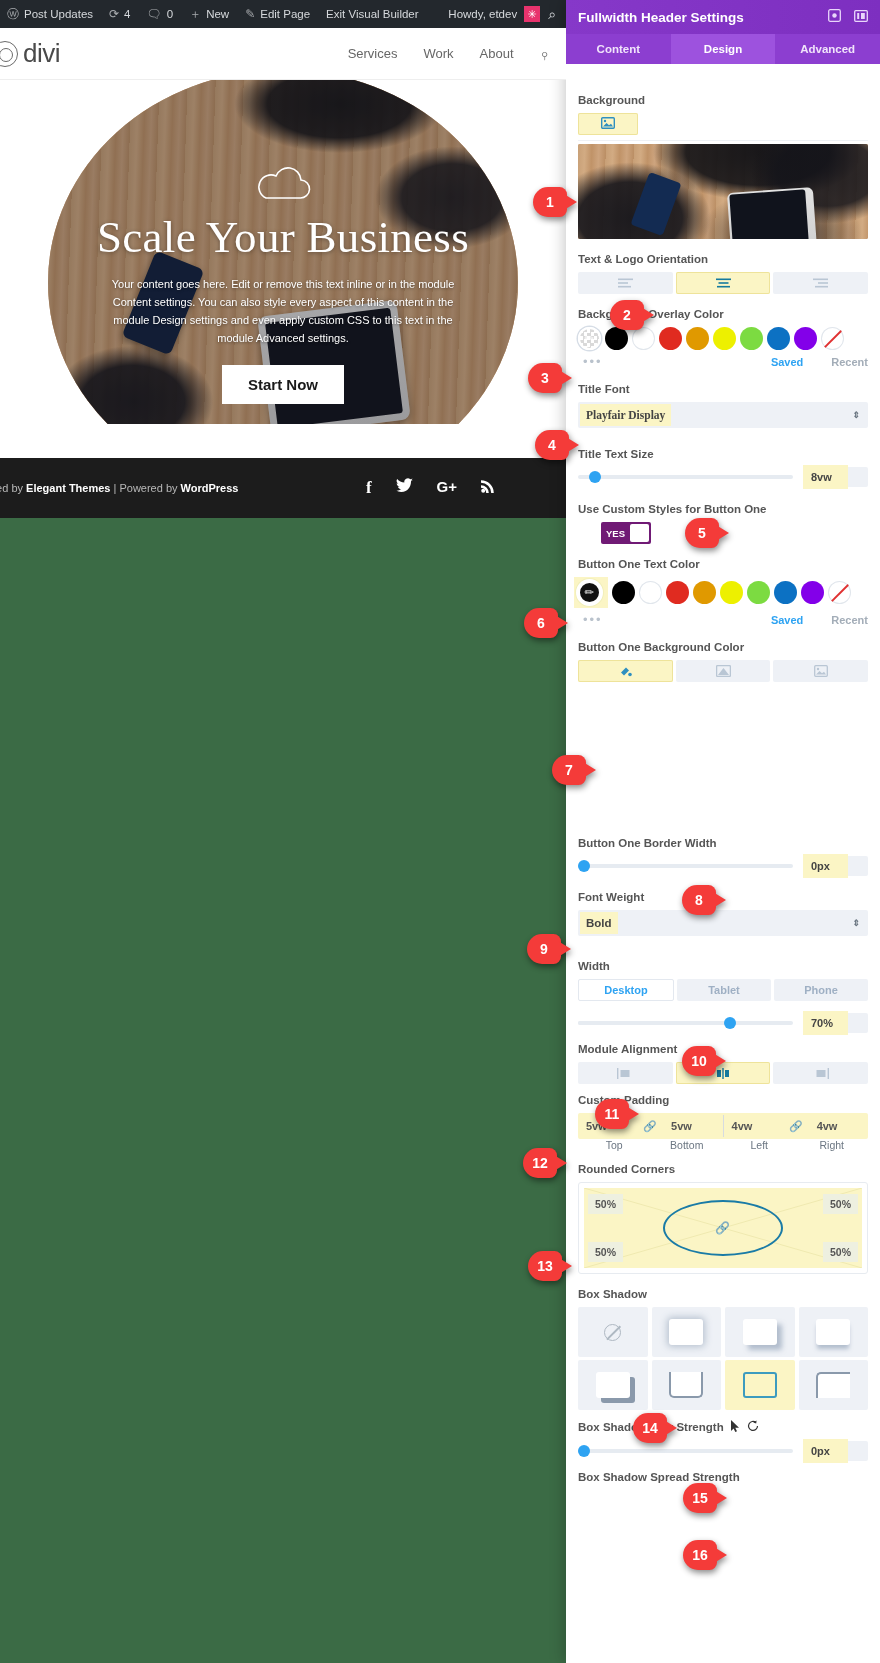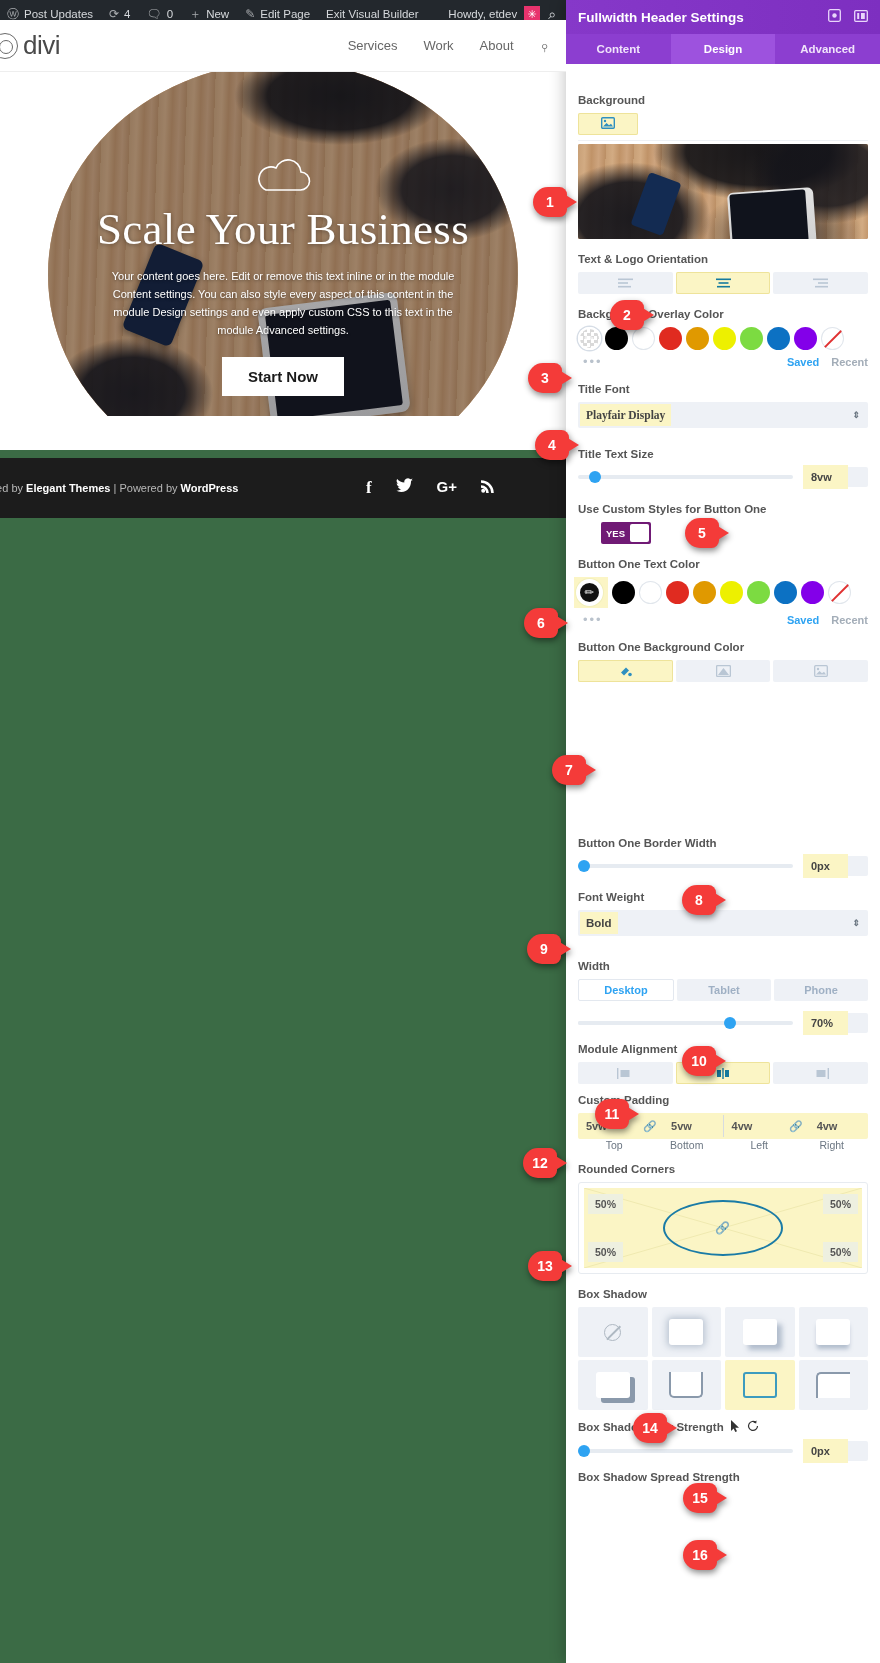--- a/index.html
+++ b/index.html
@@ -27,21 +27,21 @@
   #wp-adminbar .howdy { color:#d6d9dc; padding-right:2px; }
   #wp-adminbar .avatar {
     width:16px; height:16px; background:#e8336d; margin:0 8px 0 5px;
     display:flex; align-items:center; justify-content:center;
     color:#fff; font-size:11px;
   }
   #wp-adminbar .search-ab { padding-right:10px; font-size:14px; color:#d6d9dc; }
 
   
   #site {
-    position:absolute; left:0; top:20px; width:566px; height:430px;
+    position:absolute; left:0; top:28px; width:566px; height:430px;
     background:#fff; overflow:hidden;
   }
   #site-header {
     height:52px; display:flex; align-items:center; justify-content:space-between;
     padding:0 0 0 0; border-bottom:1px solid #eee; position:relative; z-index:4;
     background:#fff;
   }
   .logo { display:flex; align-items:center; gap:2px; margin-left:-8px; font-size:26px; color:#4a4a4a; font-weight:300; letter-spacing:-.5px;}
   .logo .mark {
     width:26px;height:26px;border:1.6px solid #6a6a6a;border-radius:50%;
@@ -159,21 +159,21 @@
   .sw.none{
     background:#fff; box-shadow:0 0 0 1px #e1e6ec inset; position:relative; overflow:hidden;
   }
   .sw.none:after{
     content:"";position:absolute;left:-2px;top:10px;width:30px;height:2px;background:#e03131;
     transform:rotate(-45deg);
   }
   .sw-row2{ display:flex; align-items:center; margin-top:4px; }
   .dots{ color:#b9c2cc; font-size:13px; letter-spacing:2px; margin-left:5px; }
   .sw-row2 .sp{ flex:1; }
-  .lnk{ font-size:11px; font-weight:bold; color:#2ea3f2; margin-left:12px; cursor:pointer;}
+  .lnk{ font-size:11px; font-weight:bold; color:#2ea3f2; margin-left:28px; cursor:pointer;}
   .lnk.muted{ color:#a3adb8; }
 
   .selectbox{
     height:26px; background:#eef1f6; border-radius:2px; display:flex; align-items:center;
     padding:0 8px; font-size:11.5px; font-weight:bold; color:#444; position:relative; cursor:pointer;
   }
   .selectbox .hl{ background:#fbf5c5; padding:5px 6px; margin-left:-6px; }
   .selectbox.serif .hl{ font-family:"Liberation Serif",serif; }
   .selectbox .arr{ position:absolute; right:8px; font-size:9px; color:#6b7682; line-height:1;}
 

